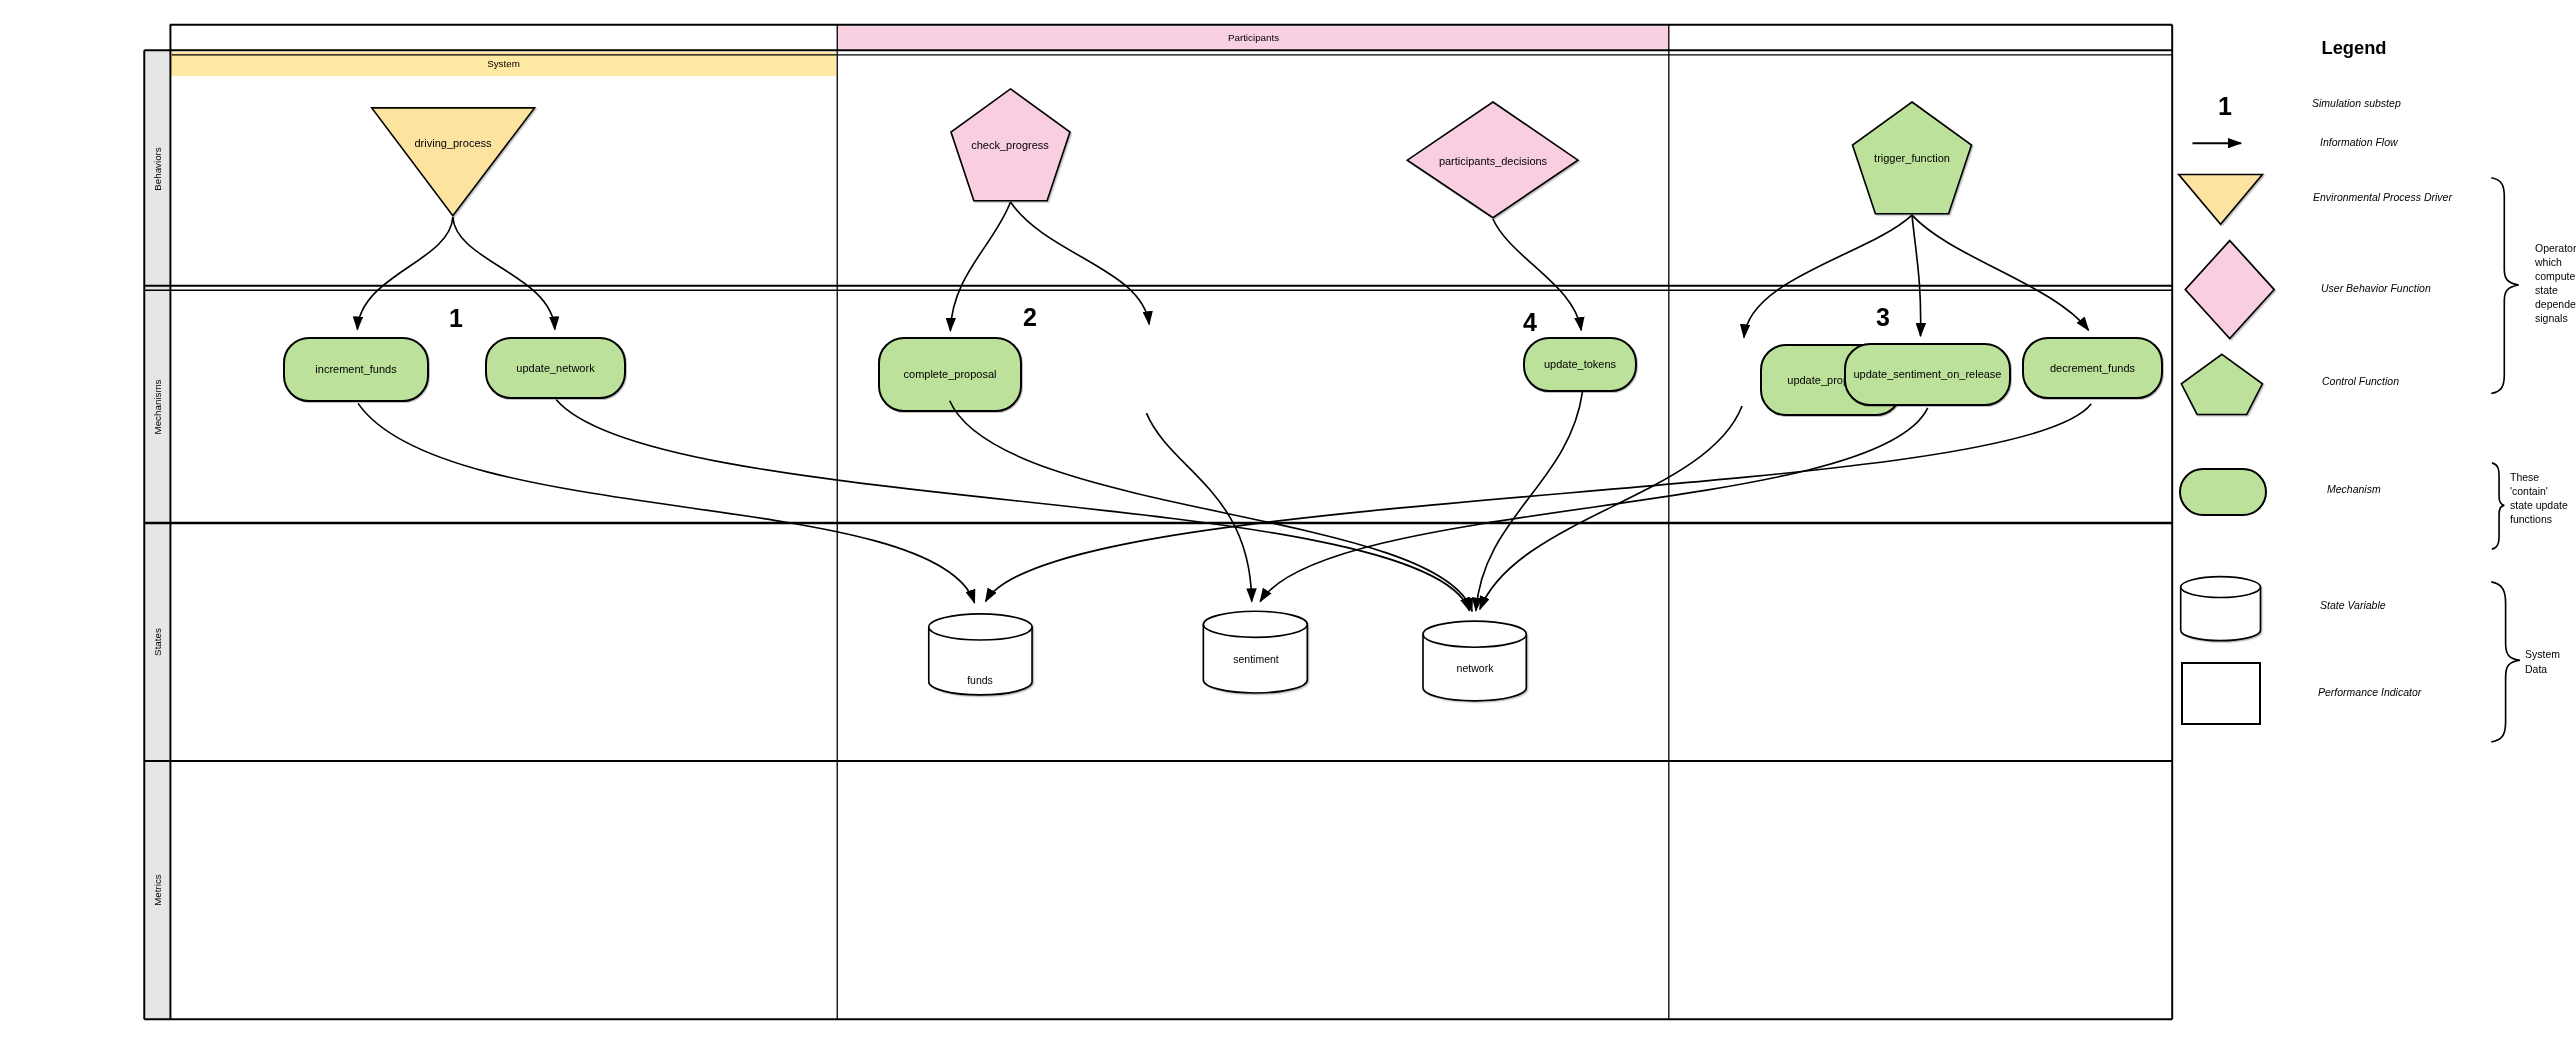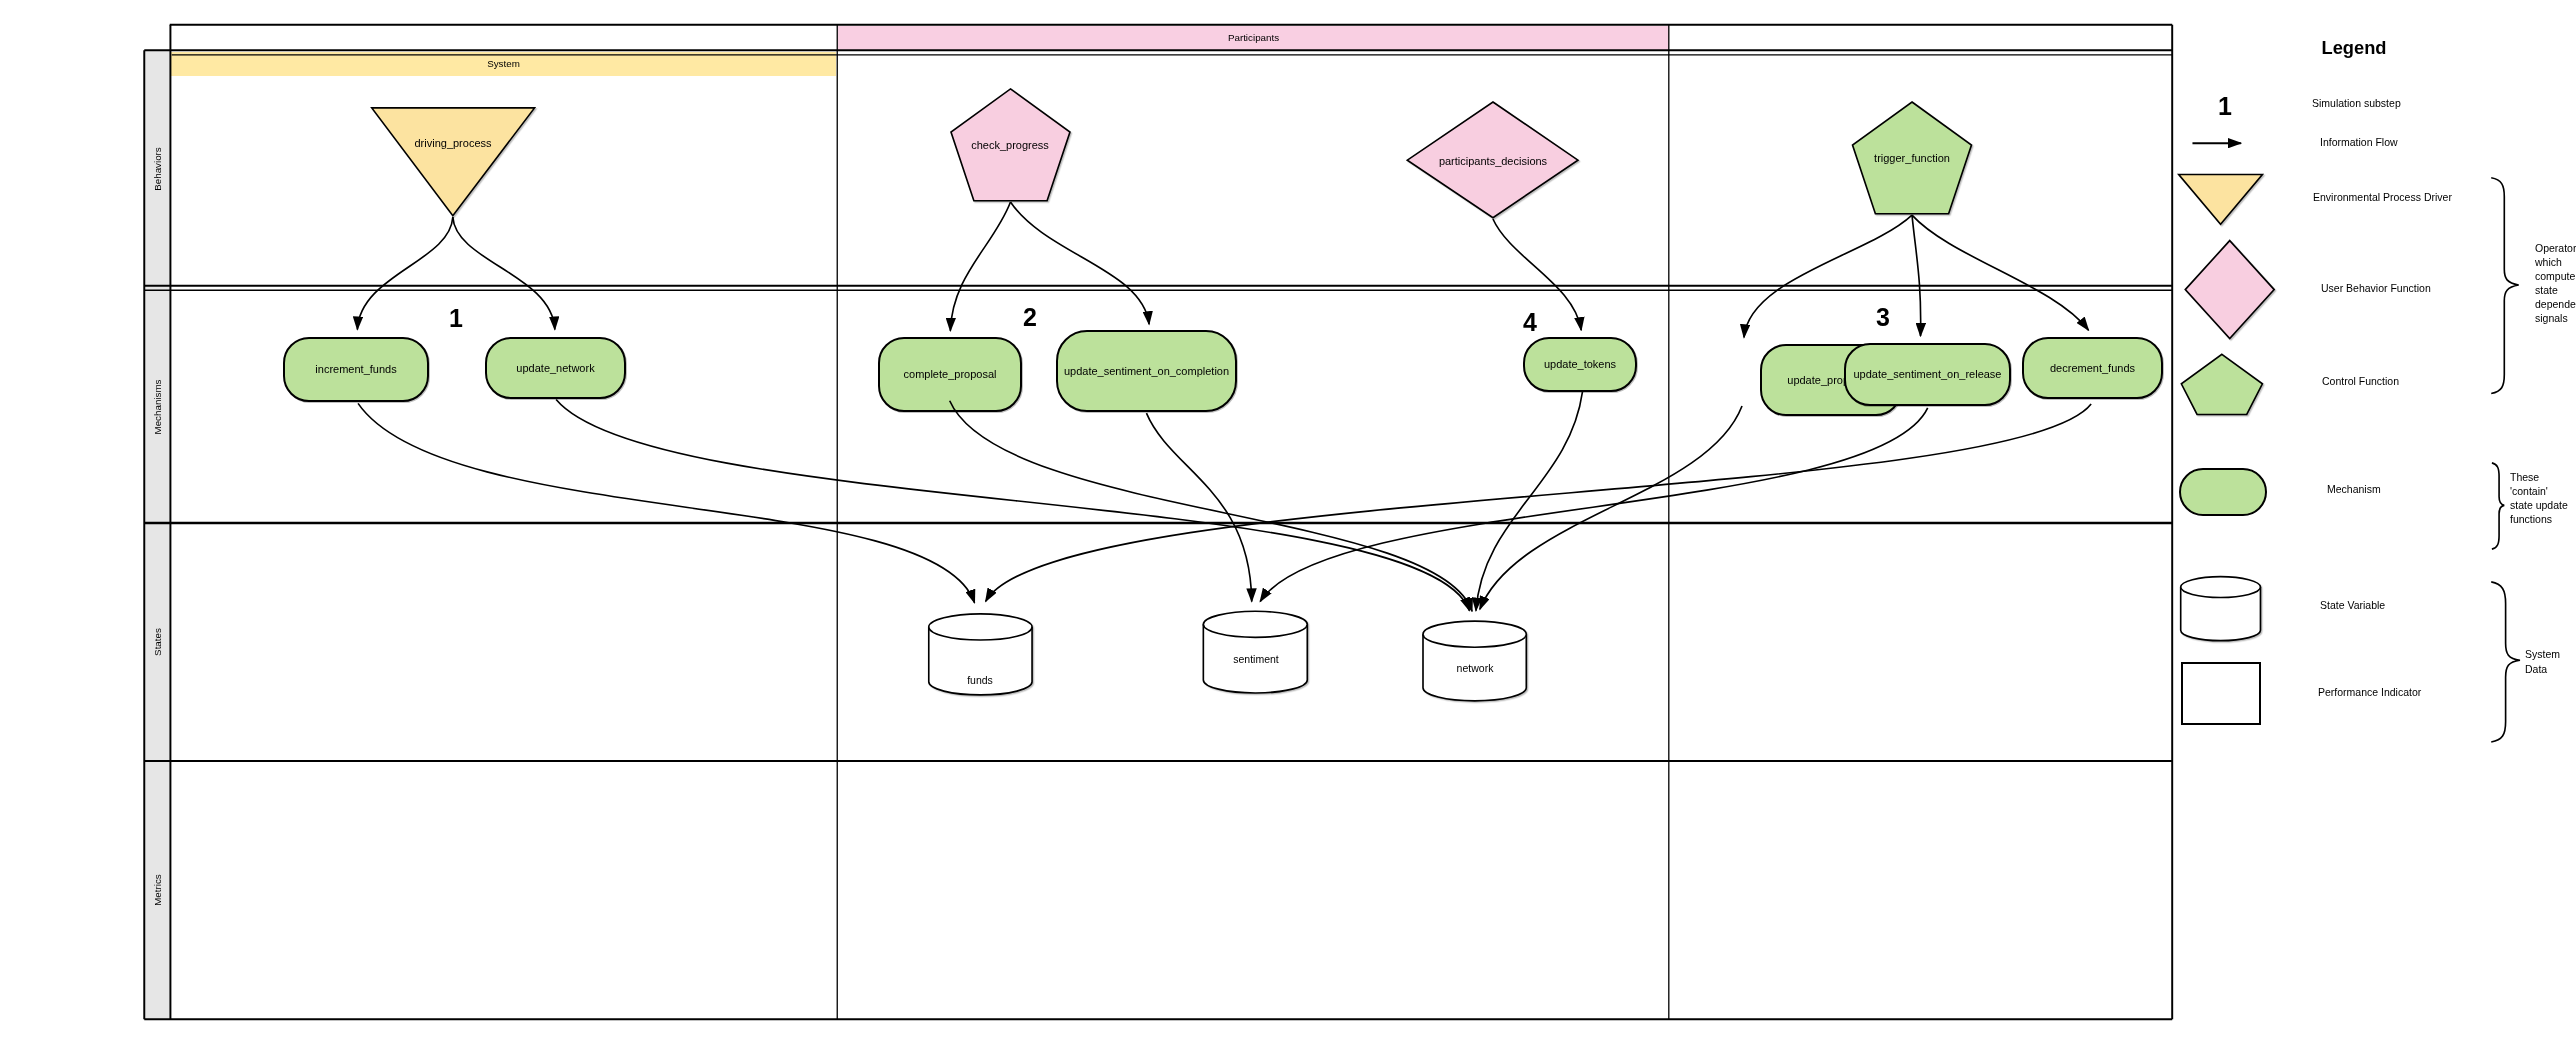--- a/index.html
+++ b/index.html
@@ -20,21 +20,21 @@
   .pill{background:var(--shape-green);border:2px solid #000;border-radius:26px;
         font-size:11px;line-height:1.15;padding:1.3px 3.9px;box-sizing:border-box;
         filter:drop-shadow(1.3px 1.3px 0.7px rgba(0,0,0,0.25));}
   
   .shapelabel{font-size:11px;transform:translate(-50%,-50%);white-space:nowrap;}
   .cyl-label{font-size:10.5px;transform:translate(-50%,-50%);white-space:nowrap;}
   .substep{font-size:25px;font-weight:bold;transform:translate(-50%,-50%);}
   
   #legend-title{font-size:18.3px;font-weight:bold;transform:translate(-50%,-50%);white-space:nowrap;}
   #legend-substep{font-size:25px;font-weight:bold;transform:translate(-50%,-50%);}
-  .legend-item-label{font-size:10.5px;line-height:14.4px;white-space:nowrap;}
+  .legend-item-label{font-size:10.5px;line-height:14.4px;white-space:nowrap;font-style:italic;}
   .legend-note{font-size:10.5px;line-height:14px;}
   #legend-pill-icon{left:2179px;top:468px;width:88px;height:48px;background:var(--shape-green);
         border:2px solid #000;border-radius:24px;box-sizing:border-box;}
   #legend-square-icon{left:2181px;top:662px;width:80px;height:63px;background:#fff;
         border:2px solid #000;box-sizing:border-box;}
   svg{position:absolute;left:0;top:0;}
   .shape{filter:drop-shadow(2px 2px 1px rgba(0,0,0,0.25));}
 </style>
 </head>
 <body>
@@ -46,21 +46,20 @@
 
   <div class="abs" id="lane-col"></div>
   <div class="abs lanelabel center" style="left:157px;top:169px;">Behaviors</div>
   <div class="abs lanelabel center" style="left:157px;top:407px;">Mechanisms</div>
   <div class="abs lanelabel center" style="left:157px;top:642px;">States</div>
   <div class="abs lanelabel center" style="left:157px;top:890px;">Metrics</div>
 
   <div class="abs pill center" style="left:283px;top:337px;width:146px;height:65px;">increment_funds</div>
   <div class="abs pill center" style="left:485px;top:337px;width:141px;height:62px;">update_network</div>
   <div class="abs pill center" style="left:878px;top:337px;width:144px;height:75px;">complete_proposal</div>
-  <div class="abs pill center" style="left:1056px;top:330px;width:181px;height:82px;border-radius:31px;">update_sentiment_on_completion</div>
   <div class="abs pill center" style="left:1523px;top:337px;width:114px;height:55px;">update_tokens</div>
   <div class="abs pill center" style="left:1760px;top:344px;width:142px;height:72px;">update_proposals</div>
   <div class="abs pill center" style="left:1844px;top:343px;width:167px;height:63px;">update_sentiment_on_release</div>
   <div class="abs pill center" style="left:2022px;top:337px;width:141px;height:62px;">decrement_funds</div>
 
   <div class="abs substep" style="left:456px;top:318px;">1</div>
   <div class="abs substep" style="left:1030px;top:317px;">2</div>
   <div class="abs substep" style="left:1530px;top:322px;">4</div>
   <div class="abs substep" style="left:1883px;top:317px;">3</div>
 

